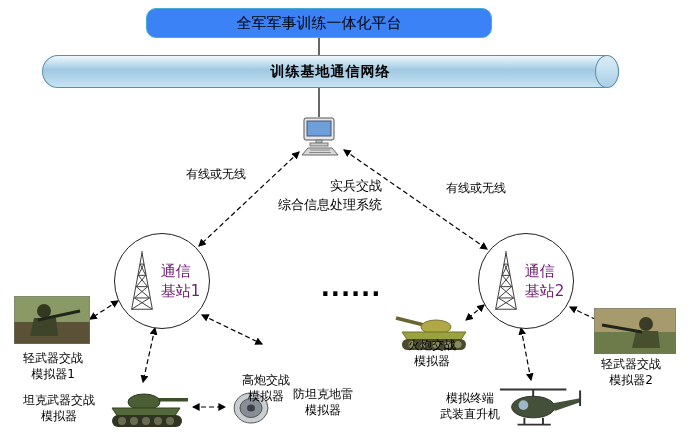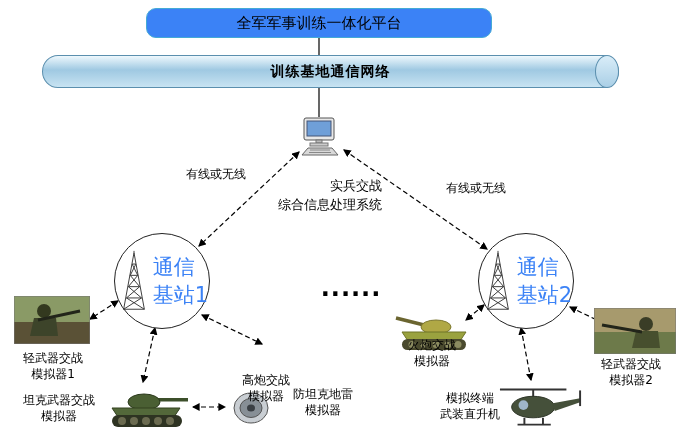--- a/index.html
+++ b/index.html
@@ -60,21 +60,21 @@
   .station {
     width:96px; height:96px;
     border:1.2px solid #222;
     border-radius:50%;
     background:#fff;
     display:flex; align-items:center; justify-content:center;
     gap:3px; padding-left:2px;
   }
   .st1 { left:114px; top:233px; }
   .st2 { left:478px; top:233px; }
-  .st-label { font-size:21px; color:#3b82f6; line-height:1.35; text-align:left; }
+  .st-label { font-size:15px; color:#701a75; line-height:1.35; text-align:left; }
 
   .ellipsis {
     left:316px; top:274px; width:70px;
     font-size:24px; font-weight:700; color:#000;
     letter-spacing:1px; text-align:center;
   }
 
   .link-label { font-size:12px; color:#000; white-space:nowrap;font-family:Liberation Mono, monospace; }
   .ll-left  { left:186px; top:166px; }
   .ll-right { left:446px; top:180px; }

